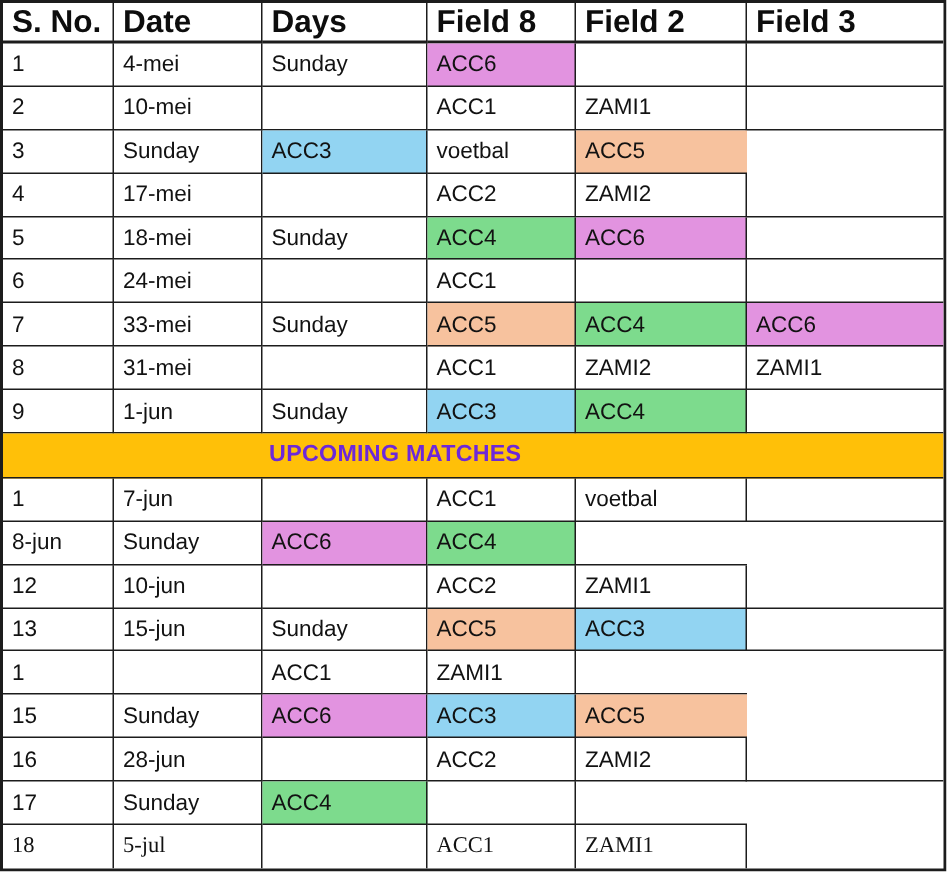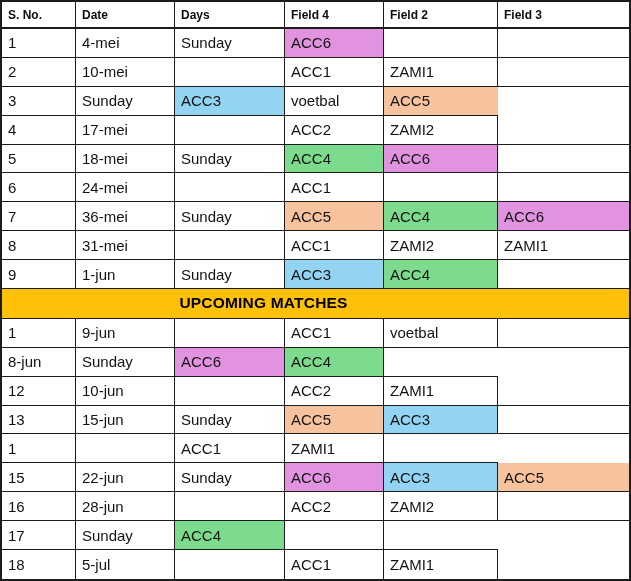--- a/index.html
+++ b/index.html
@@ -36,46 +36,46 @@
     border-bottom:1px solid var(--grid);
     font-size:15px;
     color:#121212;
     white-space:nowrap;
     overflow:hidden;
     line-height:1;
   }
   .cell:last-child{border-right:none;}
   .header-row .cell{
     font-weight:bold;
-    font-size:12px;
+    font-size:21px;
     border-bottom-width:2px;
     color:#0d0d0d;
   }
   .banner-row{
     display:flex;
     align-items:center;
     justify-content:center;
     border-bottom:1px solid var(--grid);
     font-weight:bold;
     font-size:15.5px;
     letter-spacing:.2px;
-    color:#000000;
+    color:#6d28d9;
     padding-right:104px;
   }
-  .last-row .cell{border-bottom:none;}
+  .last-row .cell{border-bottom:none;font-family:Liberation Serif, serif;}
 </style>
 </head>
 <body>
 
 <div class="sheet">
   <div class="row header-row">
     <div class="cell">S. No.</div>
     <div class="cell">Date</div>
     <div class="cell">Days</div>
-    <div class="cell">Field 4</div>
+    <div class="cell">Field 8</div>
     <div class="cell">Field 2</div>
     <div class="cell">Field 3</div>
   </div>
 
 <div class="row">
       <div class="cell">1</div>
       <div class="cell">4-mei</div>
       <div class="cell">Sunday</div>
       <div class="cell" style="background: rgb(226, 147, 224);">ACC6</div>
       <div class="cell"></div>
@@ -115,21 +115,21 @@
     <div class="row">
       <div class="cell">6</div>
       <div class="cell">24-mei</div>
       <div class="cell"></div>
       <div class="cell">ACC1</div>
       <div class="cell"></div>
       <div class="cell"></div>
     </div>
     <div class="row">
       <div class="cell">7</div>
-      <div class="cell">36-mei</div>
+      <div class="cell">33-mei</div>
       <div class="cell">Sunday</div>
       <div class="cell" style="background: rgb(247, 194, 158);">ACC5</div>
       <div class="cell" style="background: rgb(125, 219, 141);">ACC4</div>
       <div class="cell" style="background: rgb(226, 147, 224);">ACC6</div>
     </div>
     <div class="row">
       <div class="cell">8</div>
       <div class="cell">31-mei</div>
       <div class="cell"></div>
       <div class="cell">ACC1</div>
@@ -140,21 +140,21 @@
       <div class="cell">9</div>
       <div class="cell">1-jun</div>
       <div class="cell">Sunday</div>
       <div class="cell" style="background: rgb(146, 212, 242);">ACC3</div>
       <div class="cell" style="background: rgb(125, 219, 141);">ACC4</div>
       <div class="cell"></div>
     </div>
     <div class="row banner-row" style="background: rgb(255, 192, 8);">UPCOMING MATCHES</div>
     <div class="row">
       <div class="cell">1</div>
-      <div class="cell">9-jun</div>
+      <div class="cell">7-jun</div>
       <div class="cell"></div>
       <div class="cell">ACC1</div>
       <div class="cell">voetbal</div>
       <div class="cell"></div>
     </div>
     <div class="row">
       <div class="cell">8-jun</div>
       <div class="cell">Sunday</div>
       <div class="cell" style="background: rgb(226, 147, 224);">ACC6</div>
       <div class="cell" style="background: rgb(125, 219, 141);">ACC4</div>
@@ -178,21 +178,20 @@
     </div>
     <div class="row">
       <div class="cell">1</div>
       <div class="cell"></div>
       <div class="cell">ACC1</div>
       <div class="cell">ZAMI1</div>
       <div class="cell"></div>
     </div>
     <div class="row">
       <div class="cell">15</div>
-      <div class="cell">22-jun</div>
       <div class="cell">Sunday</div>
       <div class="cell" style="background: rgb(226, 147, 224);">ACC6</div>
       <div class="cell" style="background: rgb(146, 212, 242);">ACC3</div>
       <div class="cell" style="background: rgb(247, 194, 158);">ACC5</div>
     </div>
     <div class="row">
       <div class="cell">16</div>
       <div class="cell">28-jun</div>
       <div class="cell"></div>
       <div class="cell">ACC2</div>

